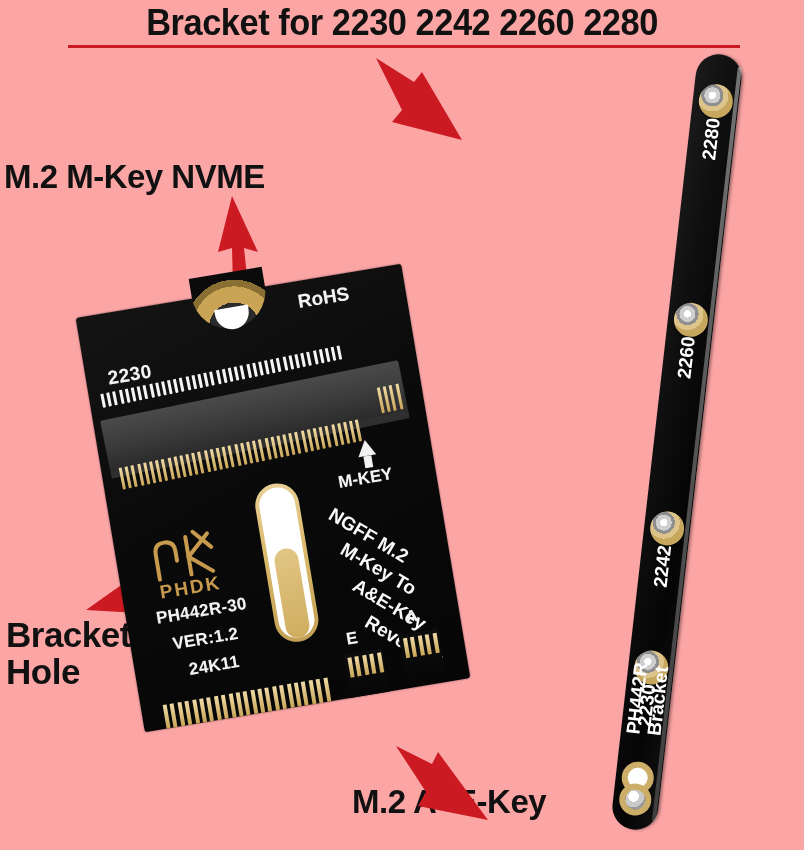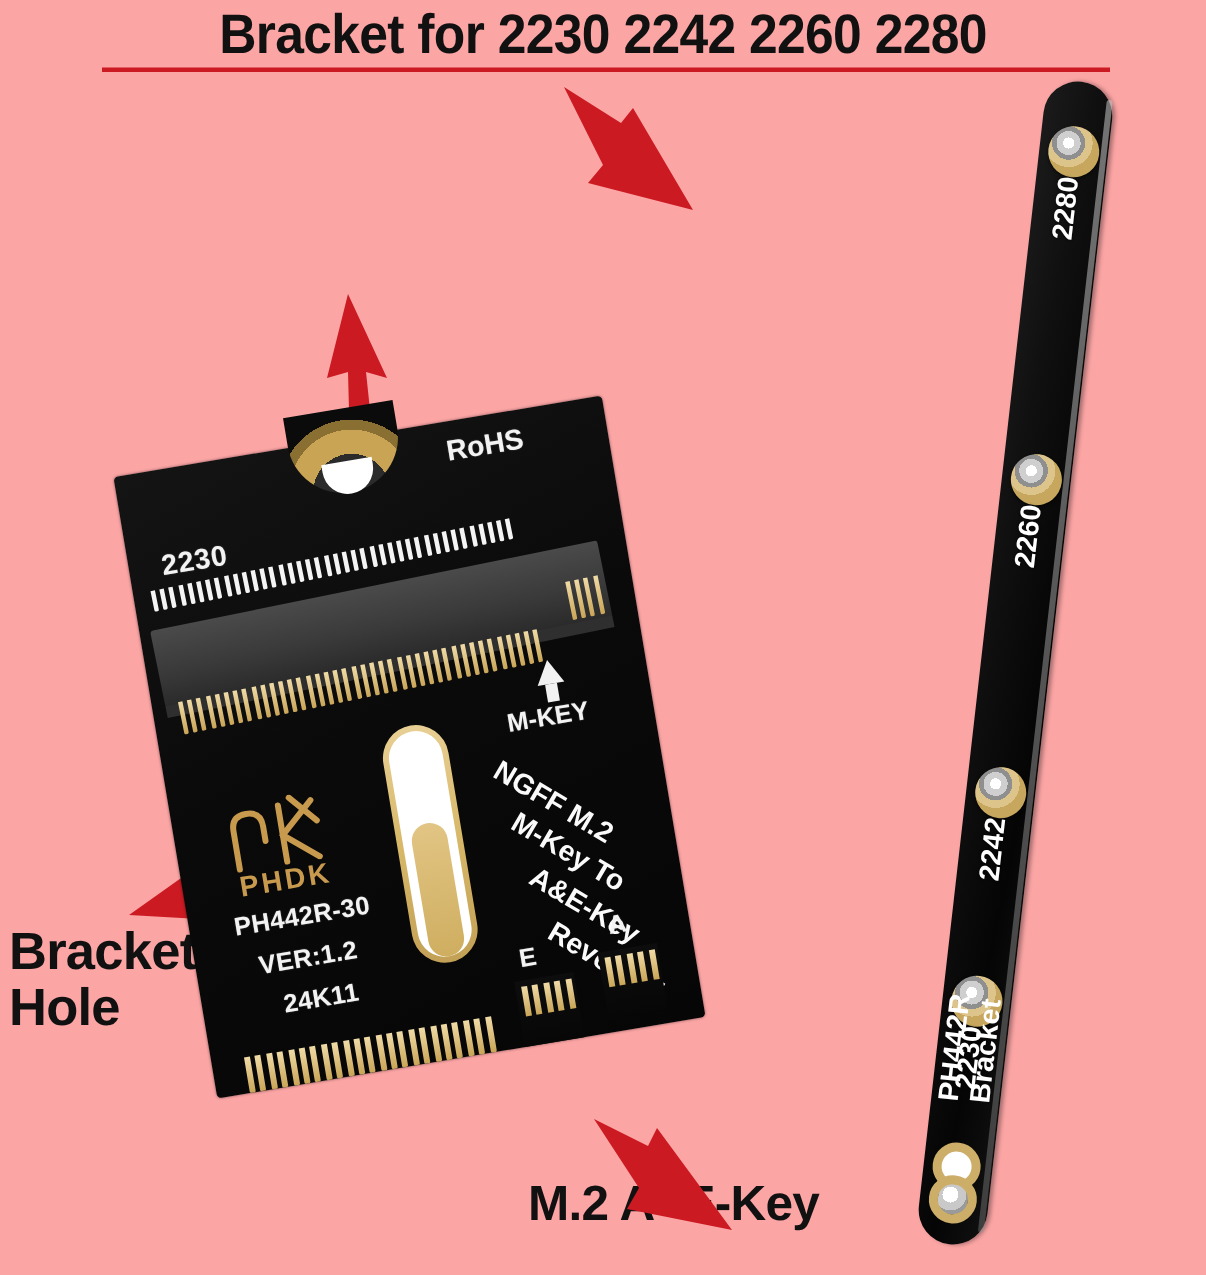--- a/index.html
+++ b/index.html
@@ -369,20 +369,21 @@
   }
 </style>
 </head>
 <body>
 
 <div id="stage">
 
   <div class="header-title">Bracket for 2230 2242 2260 2280</div>
   <div class="header-rule"></div>
 
+  <div class="callout" id="label-mkey-nvme">M.2 M-Key NVME</div>
 
   <div class="callout" id="label-bracket-hole">Bracket
 Hole</div>
 
   <div class="callout" id="label-ae-key">M.2 A+E-Key</div>
 
   <svg class="arrow" style="left:370px; top:52px;" width="160" height="100" viewBox="0 0 160 100">
     <polygon points="6,6 44,30 52,20 92,88 22,70 32,58" fill="#cc1a22"></polygon>
   </svg>
 

